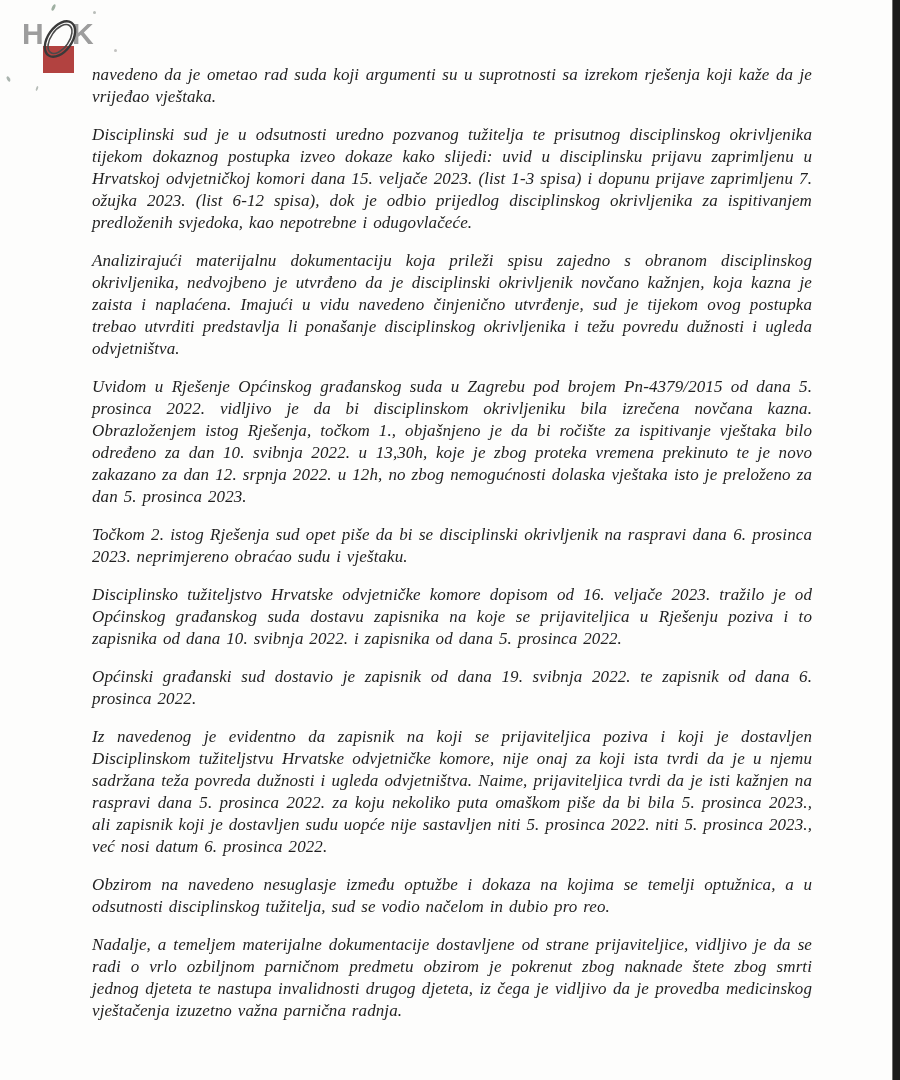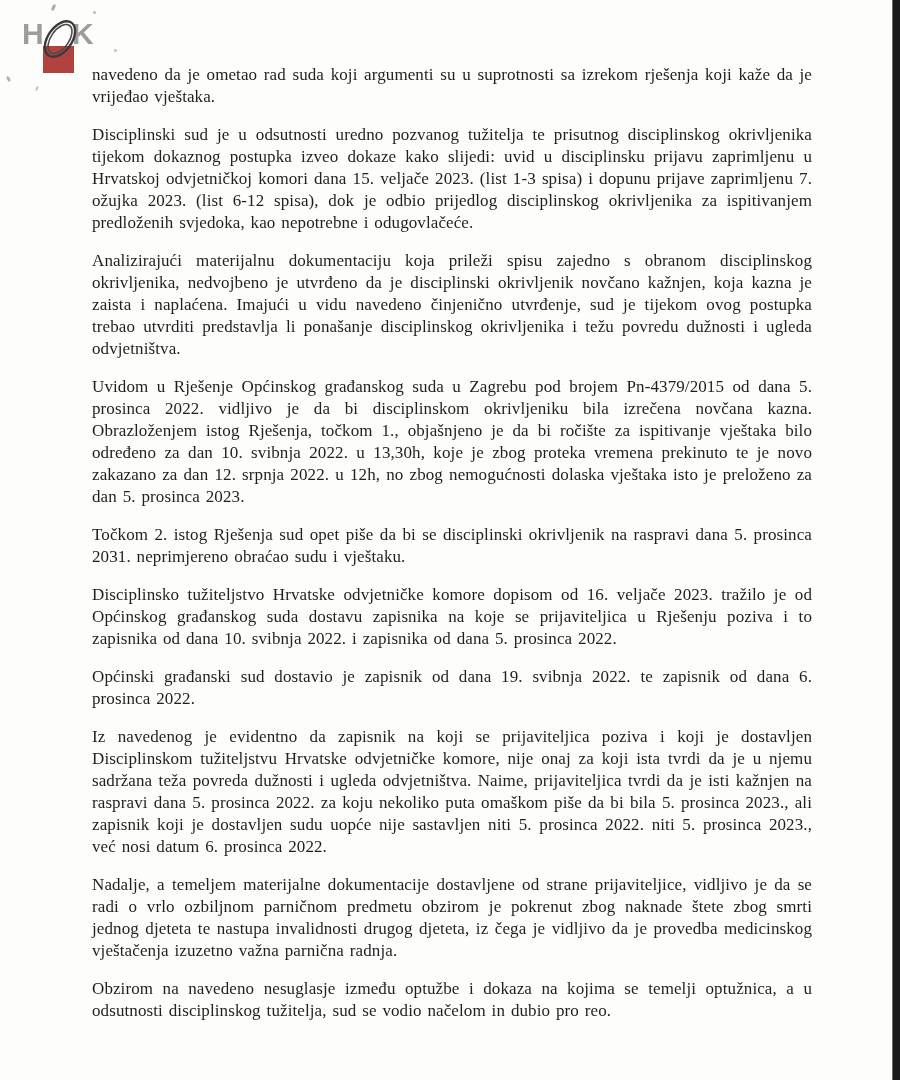--- a/index.html
+++ b/index.html
@@ -77,20 +77,21 @@
   .speck-5 { left: 36px; top: 86px; width: 2px; height: 5px; background: #b7bdb8; transform: rotate(20deg); }
   
   .content {
     position: absolute;
     left: 92px;
     top: 64px;
     width: 720px;
   }
   .content p {
     margin: 0 0 16px 0;
+    font-style: italic;
     font-size: 17px;
     line-height: 22px;
     color: #1f1f1f;
     text-align: justify;
     word-spacing: 1.5px;
     letter-spacing: 0.1px;
   }
 </style>
 </head>
 <body>
@@ -113,23 +114,23 @@
   <div class="speck speck-2"></div>
   <div class="speck speck-3"></div>
   <div class="speck speck-4"></div>
   <div class="speck speck-5"></div>
 
   <div class="content">
     <p>navedeno da je ometao rad suda koji argumenti su u suprotnosti sa izrekom rješenja koji kaže da je vrijeđao vještaka.</p>
     <p>Disciplinski sud je u odsutnosti uredno pozvanog tužitelja te prisutnog disciplinskog okrivljenika tijekom dokaznog postupka izveo dokaze kako slijedi: uvid u disciplinsku prijavu zaprimljenu u Hrvatskoj odvjetničkoj komori dana 15. veljače 2023. (list 1-3 spisa) i dopunu prijave zaprimljenu 7. ožujka 2023. (list 6-12 spisa), dok je odbio prijedlog disciplinskog okrivljenika za ispitivanjem predloženih svjedoka, kao nepotrebne i odugovlačeće.</p>
     <p>Analizirajući materijalnu dokumentaciju koja prileži spisu zajedno s obranom disciplinskog okrivljenika, nedvojbeno je utvrđeno da je disciplinski okrivljenik novčano kažnjen, koja kazna je zaista i naplaćena. Imajući u vidu navedeno činjenično utvrđenje, sud je tijekom ovog postupka trebao utvrditi predstavlja li ponašanje disciplinskog okrivljenika i težu povredu dužnosti i ugleda odvjetništva.</p>
     <p>Uvidom u Rješenje Općinskog građanskog suda u Zagrebu pod brojem Pn-4379/2015 od dana 5. prosinca 2022. vidljivo je da bi disciplinskom okrivljeniku bila izrečena novčana kazna. Obrazloženjem istog Rješenja, točkom 1., objašnjeno je da bi ročište za ispitivanje vještaka bilo određeno za dan 10. svibnja 2022. u 13,30h, koje je zbog proteka vremena prekinuto te je novo zakazano za dan 12. srpnja 2022. u 12h, no zbog nemogućnosti dolaska vještaka isto je preloženo za dan 5. prosinca 2023.</p>
-    <p>Točkom 2. istog Rješenja sud opet piše da bi se disciplinski okrivljenik na raspravi dana 5. prosinca 2031. neprimjereno obraćao sudu i vještaku.</p>
+    <p>Točkom 2. istog Rješenja sud opet piše da bi se disciplinski okrivljenik na raspravi dana 6. prosinca 2023. neprimjereno obraćao sudu i vještaku.</p>
     <p>Disciplinsko tužiteljstvo Hrvatske odvjetničke komore dopisom od 16. veljače 2023. tražilo je od Općinskog građanskog suda dostavu zapisnika na koje se prijaviteljica u Rješenju poziva i to zapisnika od dana 10. svibnja 2022. i zapisnika od dana 5. prosinca 2022.</p>
     <p>Općinski građanski sud dostavio je zapisnik od dana 19. svibnja 2022. te zapisnik od dana 6. prosinca 2022.</p>
     <p>Iz navedenog je evidentno da zapisnik na koji se prijaviteljica poziva i koji je dostavljen Disciplinskom tužiteljstvu Hrvatske odvjetničke komore, nije onaj za koji ista tvrdi da je u njemu sadržana teža povreda dužnosti i ugleda odvjetništva. Naime, prijaviteljica tvrdi da je isti kažnjen na raspravi dana 5. prosinca 2022. za koju nekoliko puta omaškom piše da bi bila 5. prosinca 2023., ali zapisnik koji je dostavljen sudu uopće nije sastavljen niti 5. prosinca 2022. niti 5. prosinca 2023., već nosi datum 6. prosinca 2022.</p>
+    <p>Obzirom na navedeno nesuglasje između optužbe i dokaza na kojima se temelji optužnica, a u odsutnosti disciplinskog tužitelja, sud se vodio načelom in dubio pro reo.</p>
     <p>Nadalje, a temeljem materijalne dokumentacije dostavljene od strane prijaviteljice, vidljivo je da se radi o vrlo ozbiljnom parničnom predmetu obzirom je pokrenut zbog naknade štete zbog smrti jednog djeteta te nastupa invalidnosti drugog djeteta, iz čega je vidljivo da je provedba medicinskog vještačenja izuzetno važna parnična radnja.</p>
-    <p>Obzirom na navedeno nesuglasje između optužbe i dokaza na kojima se temelji optužnica, a u odsutnosti disciplinskog tužitelja, sud se vodio načelom in dubio pro reo.</p>
   </div>
 
   <div class="scan-edge"></div>
 
 </div>
 
 </body></html>

